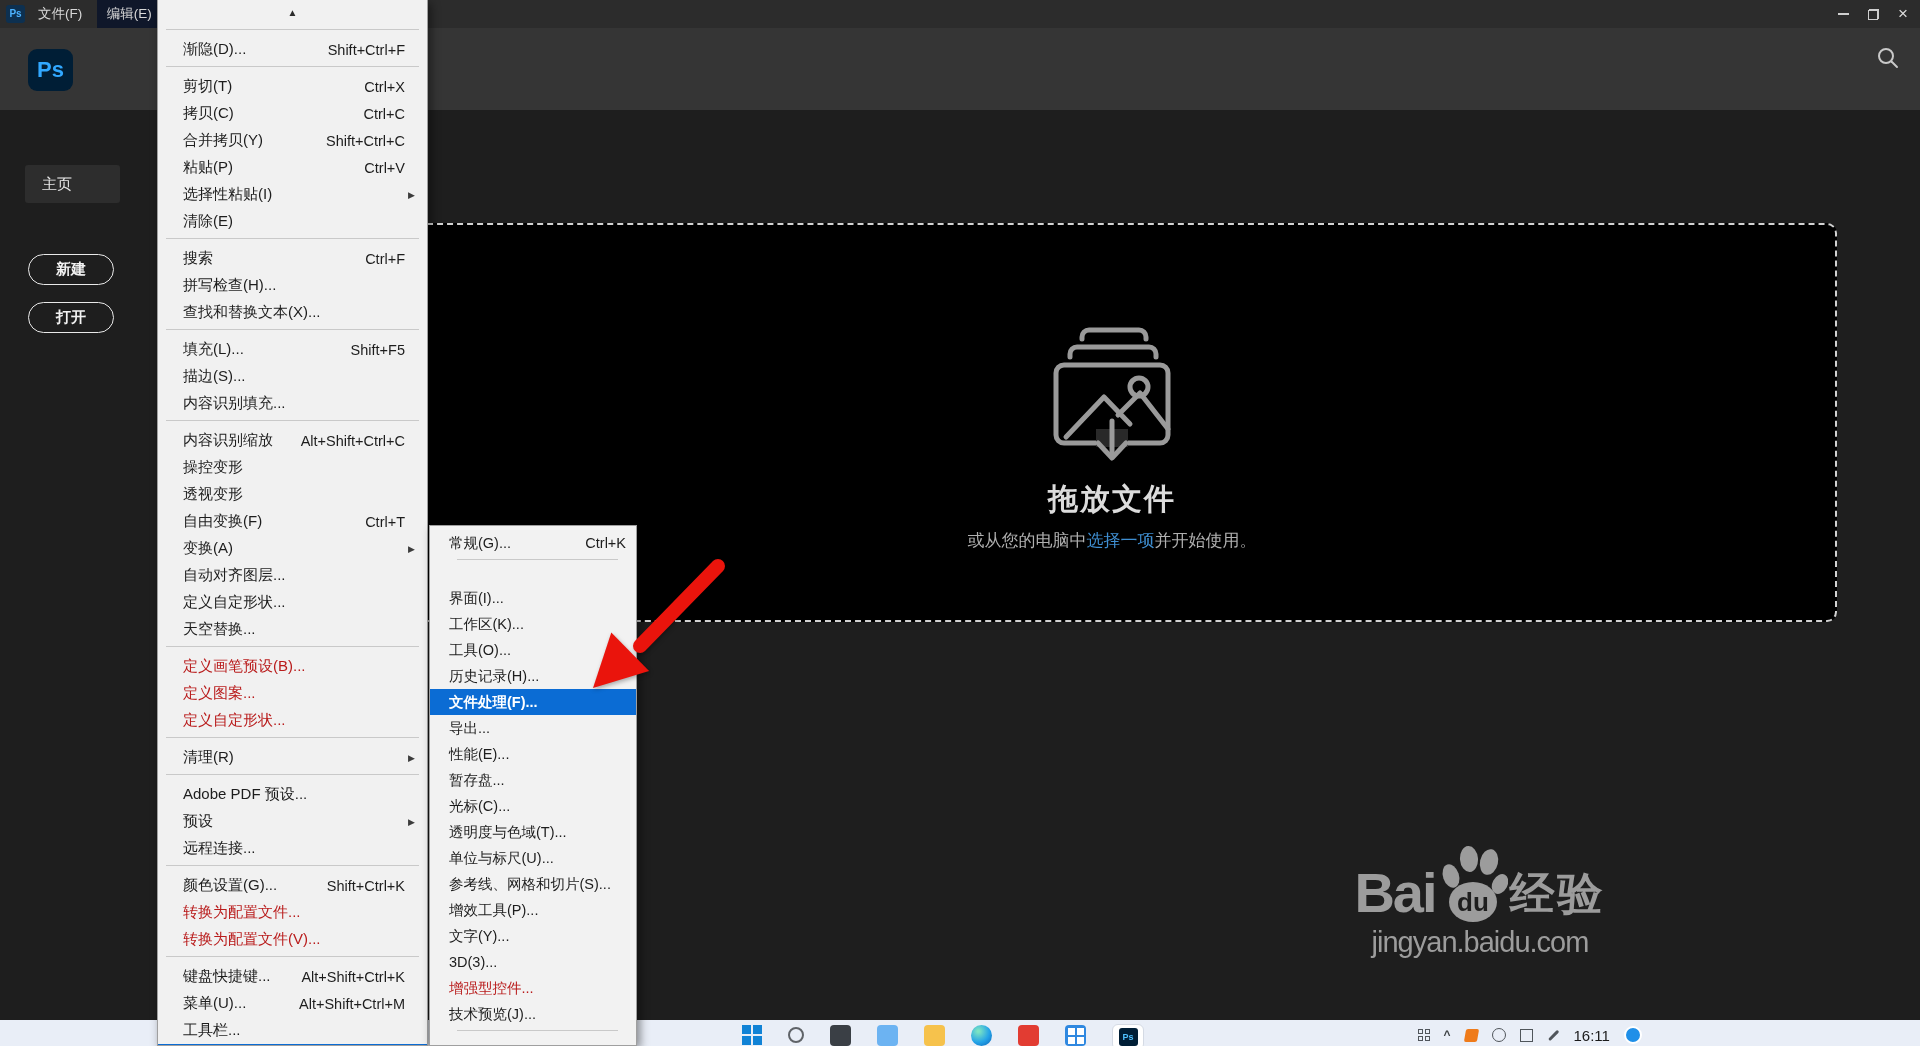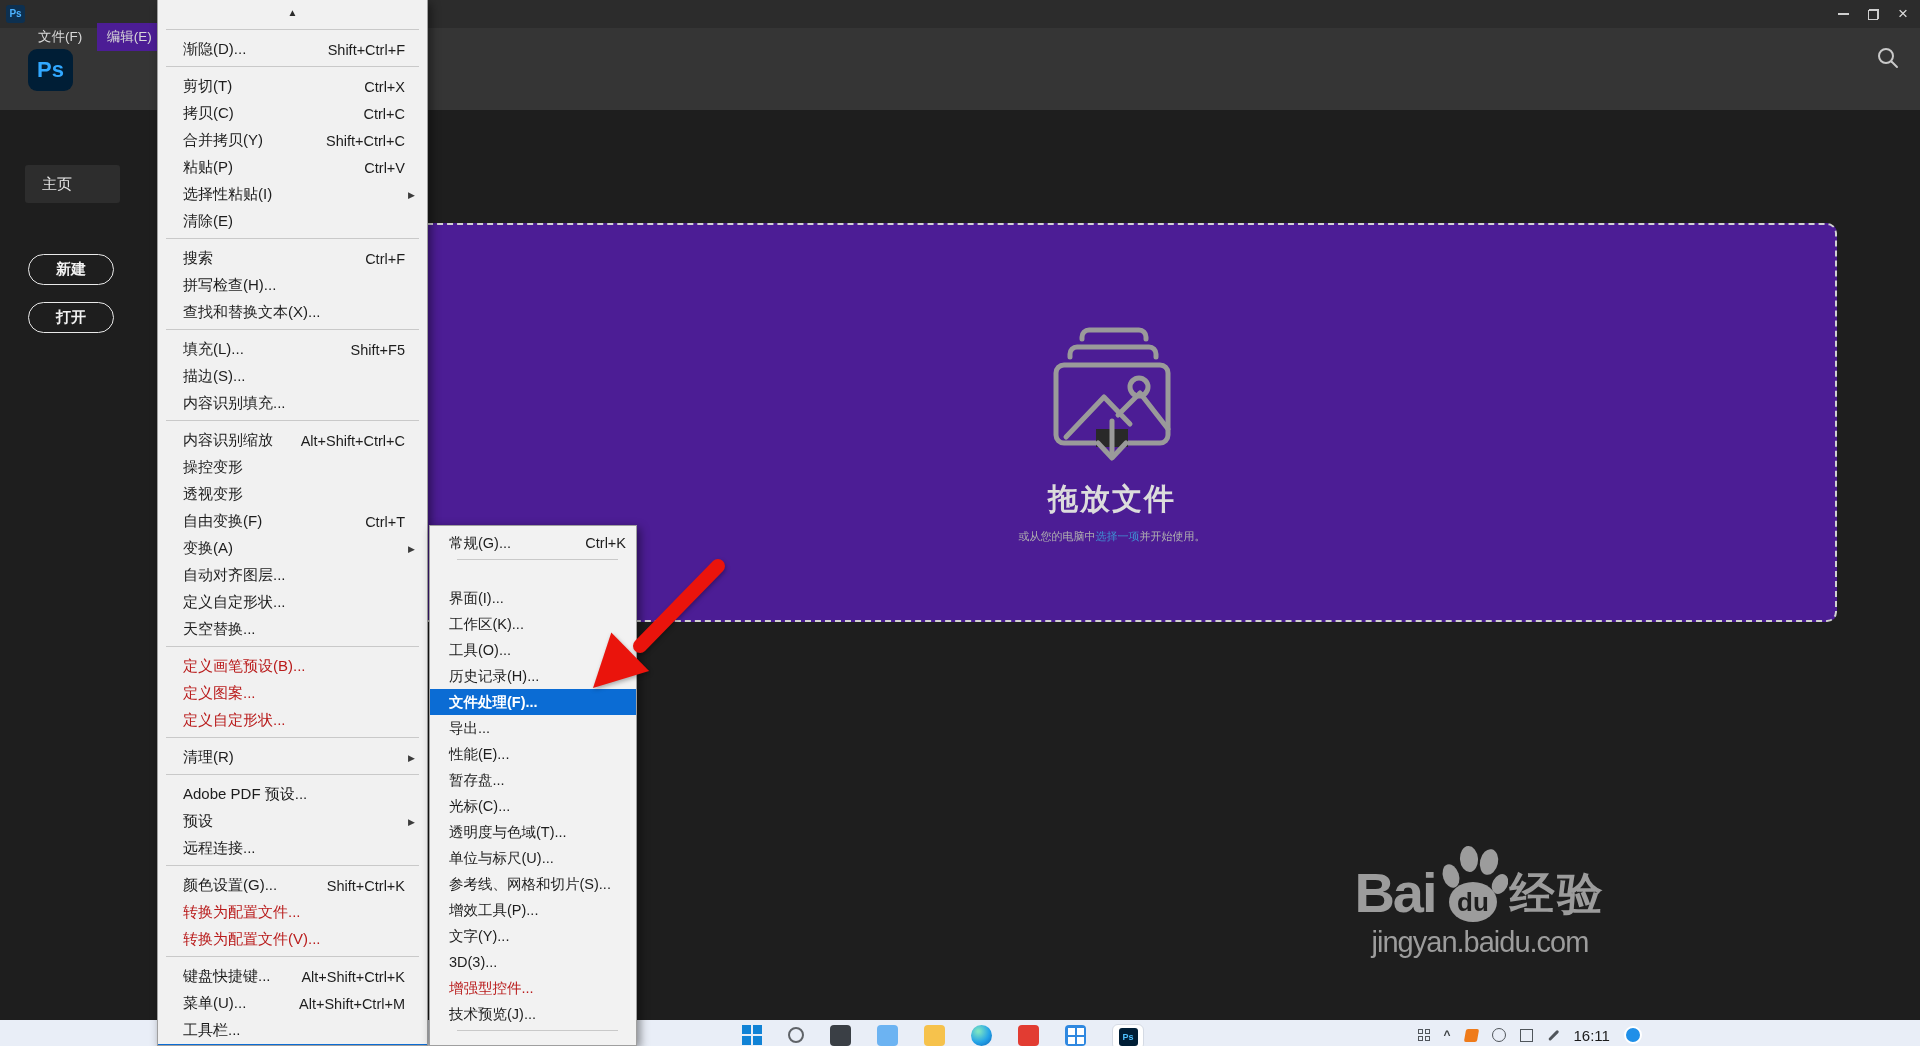--- a/index.html
+++ b/index.html
@@ -5,21 +5,21 @@
   * { margin:0; padding:0; box-sizing:border-box; }
   html,body { background:#000; }
   body { font-family:"Liberation Sans","DejaVu Sans",sans-serif; }
   .screen { position:relative; width:1920px; height:1046px; overflow:hidden; background:#1e1e1e; }
 
   
   .titlebar { position:absolute; left:0; top:0; width:1920px; height:28px; background:#2c2c2c; z-index:20; }
   .ps-badge { position:absolute; left:6px; top:5px; width:19px; height:18px; background:#0e3click; background:#0d3050; border-radius:3px; color:#4db3ff; font-size:10px; font-weight:bold; text-align:center; line-height:18px; }
   .mb-item { display:inline-block; height:28px; line-height:28px; font-size:13.5px; color:#d8d8d8; padding:0 10px; white-space:nowrap; }
   .mb-left { position:absolute; left:28px; top:0; }
-  .mb-item.active { background:#4c1d95;margin-top:23px; }
+  .mb-item.active { background:#0f172a; }
   .mb-right { position:absolute; left:420px; top:0; display:flex; }
   .win-controls { position:absolute; right:2px; top:0; display:flex; }
   .wc { width:30px; height:28px; display:flex; align-items:center; justify-content:center; color:#dcdcdc; }
   .wc-min { width:11px; height:2px; background:#cfcfcf; }
   .wc-restore { position:relative; width:11px; height:11px; }
   .wc-restore::before { content:""; position:absolute; right:0; top:0; width:8px; height:8px; border:1.4px solid #cfcfcf; }
   .wc-restore::after { content:""; position:absolute; left:0; bottom:0; width:8px; height:8px; border:1.4px solid #cfcfcf; background:#2c2c2c; }
   .wc.close { font-size:17px; }
 
   
@@ -27,24 +27,24 @@
   .ps-logo { position:absolute; left:28px; top:21px; width:45px; height:42px; background:#001e36; border-radius:9px; color:#31a8ff; font-size:22px; font-weight:bold; text-align:center; line-height:42px; }
   .search-btn { position:absolute; left:1876px; top:18px; width:28px; height:28px; }
 
   
   .home-tab { position:absolute; left:25px; top:165px; width:95px; height:38px; background:#2d2d2d; border-radius:3px; color:#e8e8e8; font-size:15px; line-height:38px; padding-left:17px; z-index:2; }
   .pill-btn { position:absolute; left:28px; width:86px; height:31px; border:1.5px solid #e9e9e9; border-radius:16px; color:#f2f2f2; font-size:15px; font-weight:600; text-align:center; line-height:28px; z-index:2; }
   .btn-new { top:254px; }
   .btn-open { top:302px; }
 
   
-  .dropzone { position:absolute; left:387px; top:223px; width:1450px; height:399px; background:#4c1d95; border:2px dashed #d2d2d2; border-radius:10px; z-index:3; }
+  .dropzone { position:absolute; left:387px; top:223px; width:1450px; height:399px; background:#000000; border:2px dashed #d2d2d2; border-radius:10px; z-index:3; }
   .dz-inner { position:absolute; left:50%; transform:translateX(-50%); top:92px; text-align:center; width:640px; }
   .dz-title { margin-top:10px; font-size:30px; font-weight:bold; color:#dcdcdc; letter-spacing:2px; }
-  .dz-sub { margin-top:9px; font-size:11px; color:#b0b0b0; }
+  .dz-sub { margin-top:9px; font-size:17px; color:#b0b0b0; }
   .dz-link { color:#3f8fd2; cursor:pointer; }
 
   
   .watermark { position:absolute; left:1340px; top:846px; width:280px; text-align:center; color:#9c9c9c; z-index:3; }
   .wm-row { display:flex; align-items:flex-end; justify-content:center; }
   .wm-bai { font-size:56px; font-weight:bold; letter-spacing:-2px; line-height:0.9; }
   .wm-paw { margin:0 2px -6px 2px; }
   .wm-jy { font-size:45px; font-weight:bold; letter-spacing:3px; line-height:1.1; }
   .wm-url { margin-top:8px; font-size:29px; letter-spacing:-1px; }
 

